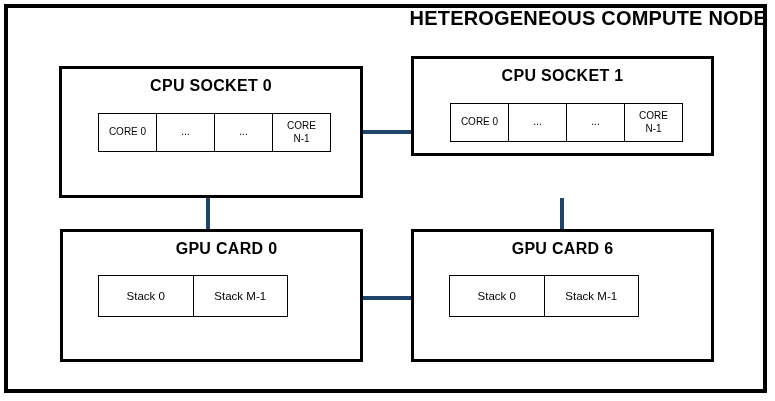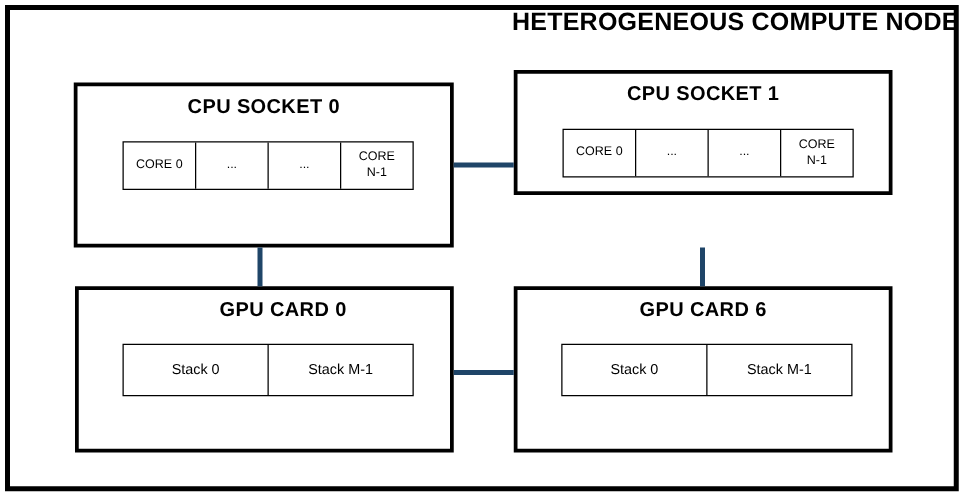--- a/index.html
+++ b/index.html
@@ -47,21 +47,21 @@
     letter-spacing: 0.3px;
   }
   .cell-row {
     position: absolute;
     display: flex;
     border: 1px solid #000000;
     box-sizing: border-box;
     background: #ffffff;
   }
   .core-row  { left: 36px; top: 44px; width: 233px; height: 39px; font-size: 10px; }
-  .stack-row { left: 35px; top: 43px; width: 233px; height: 42px; font-size: 11.5px; }
+  .stack-row { left: 35px; top: 43px; width: 190px; height: 42px; font-size: 11.5px; }
   .cell {
     flex: 1;
     display: flex;
     align-items: center;
     justify-content: center;
     text-align: center;
     border-left: 1px solid #000000;
     white-space: pre-line;
     line-height: 1.25;
   }

